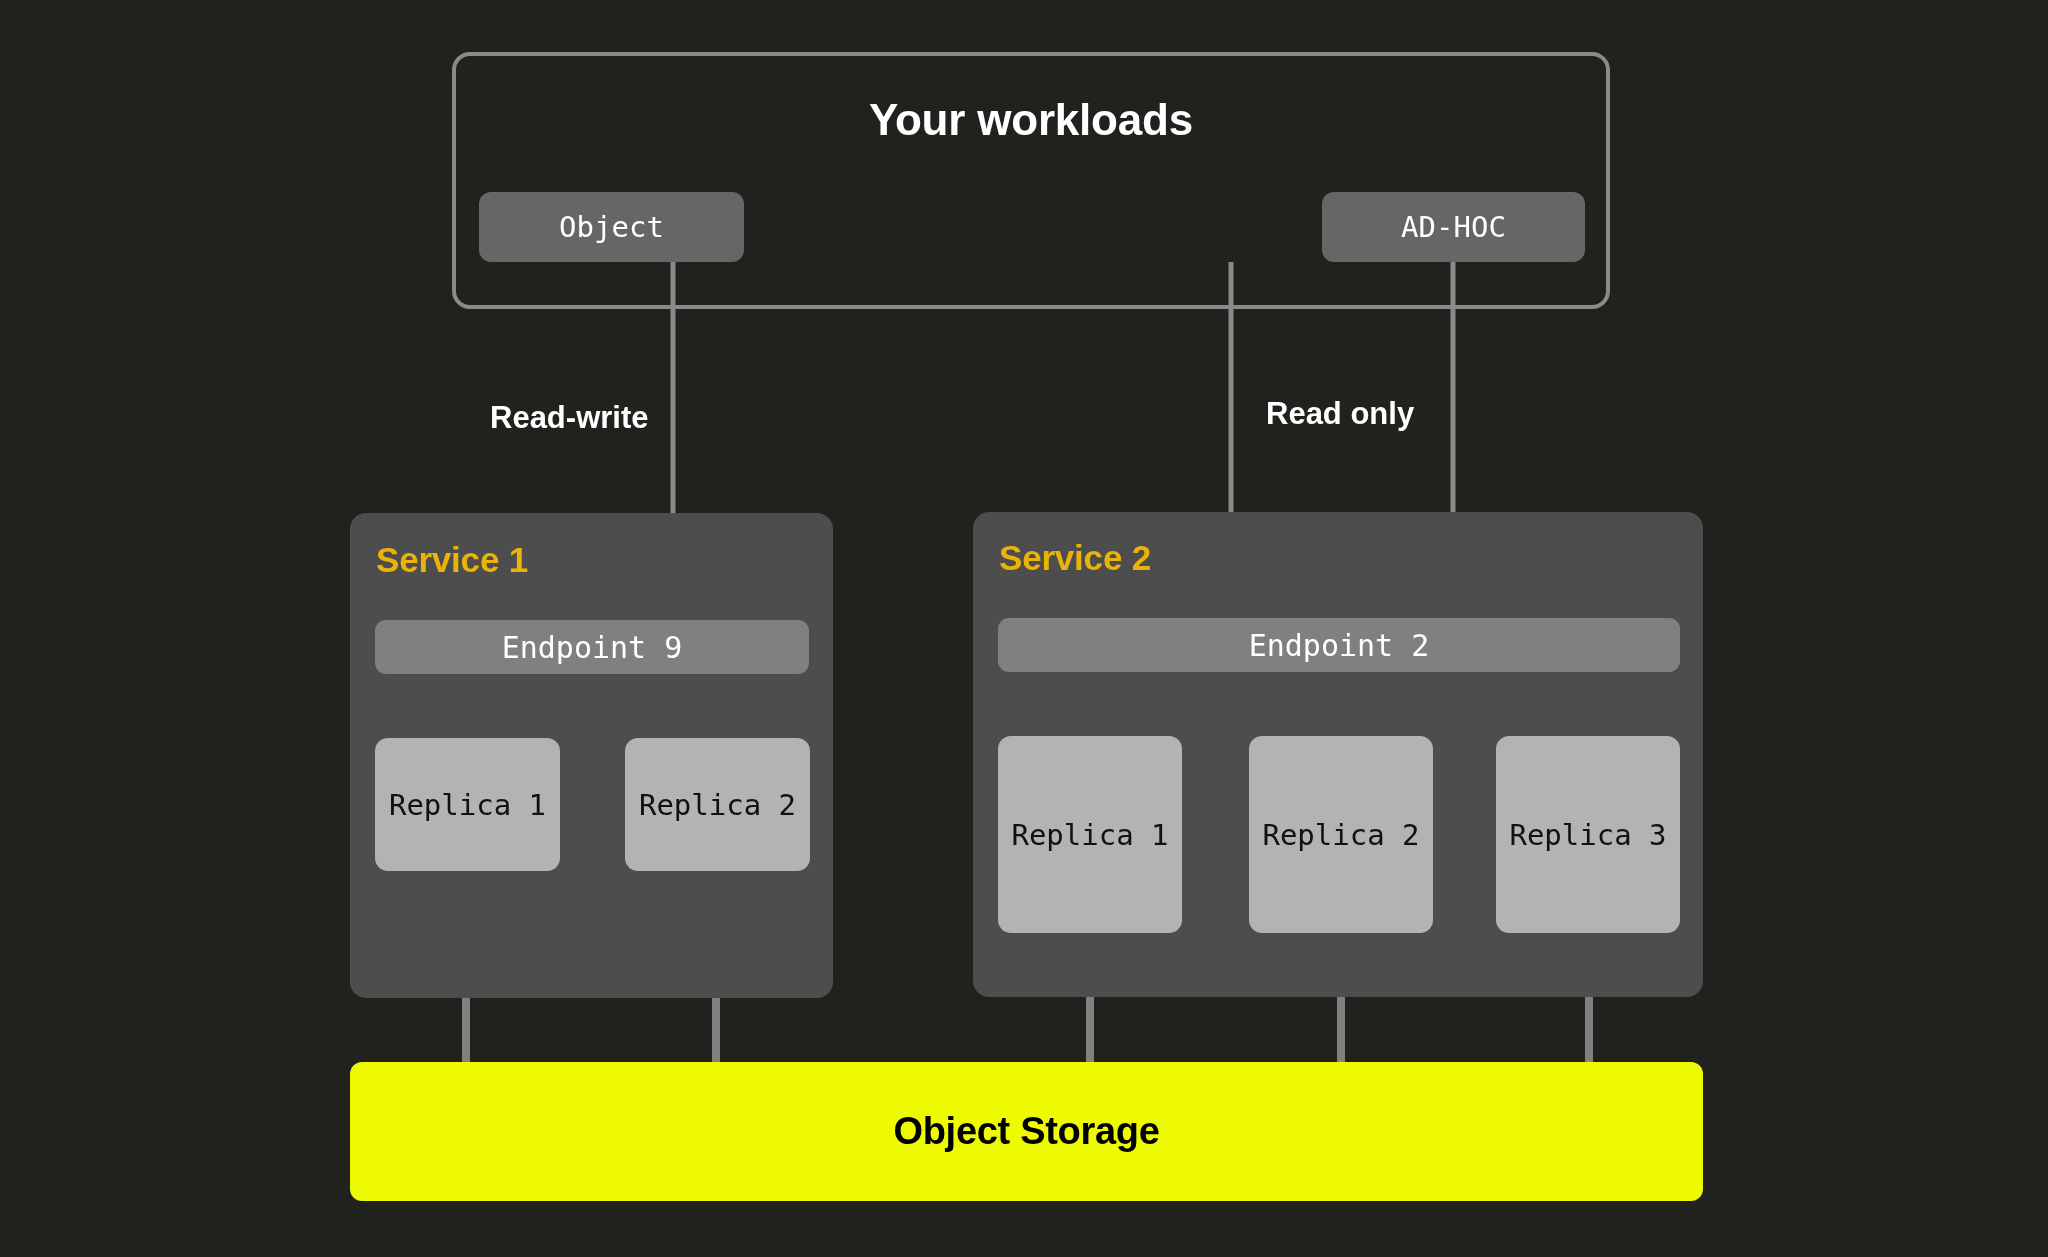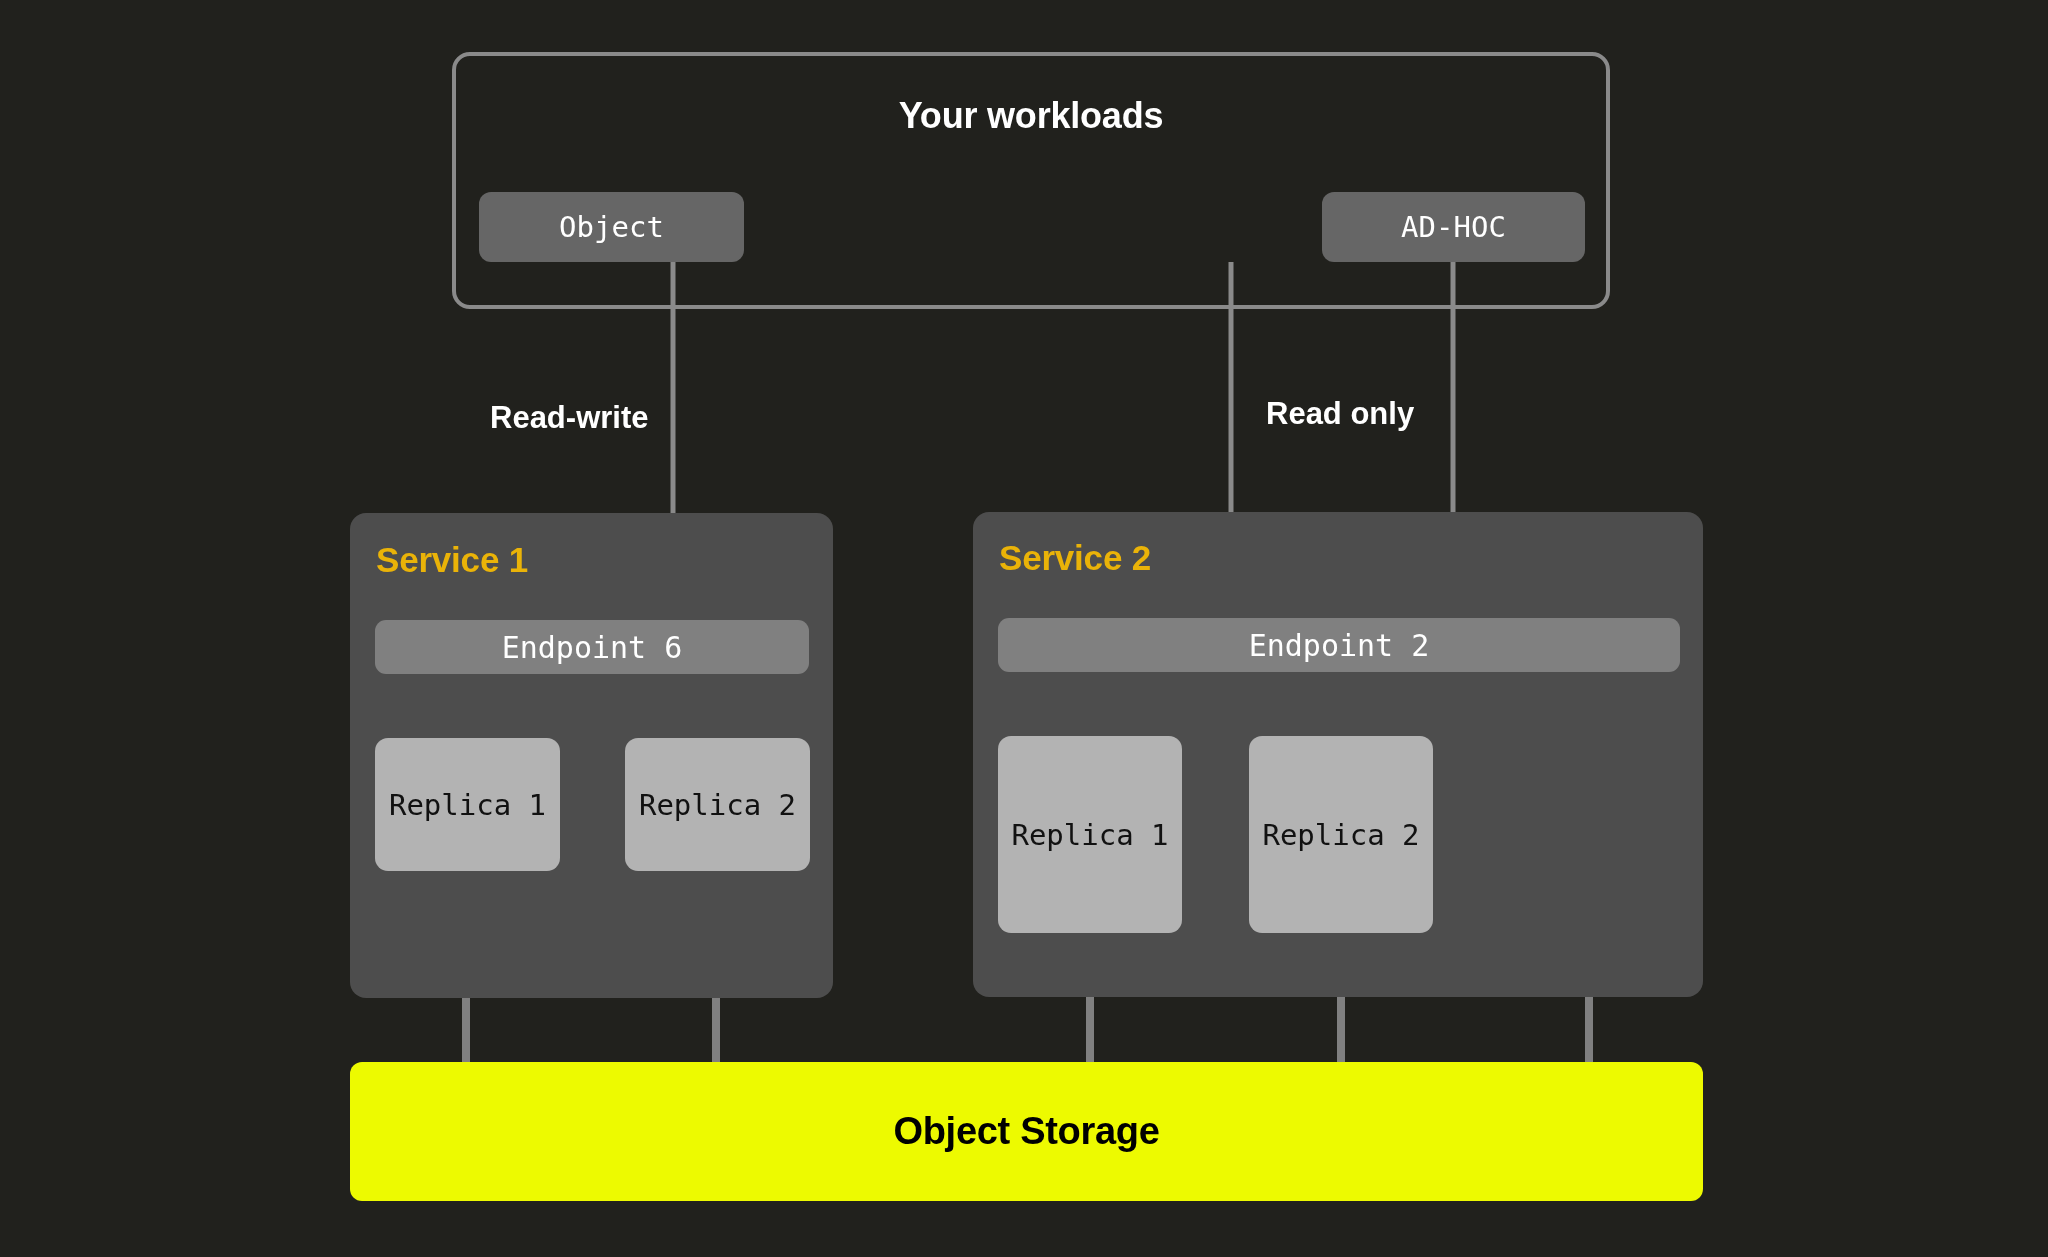--- a/index.html
+++ b/index.html
@@ -26,21 +26,21 @@
   .abs { position: absolute; box-sizing: border-box; }
 
   
   .workloads-frame {
     border: 4px solid #8a8a8a;
     border-radius: 18px;
     background: transparent;
   }
   .workloads-title {
     font-weight: bold;
-    font-size: 36px;
+    font-size: 44px;
     color: #ffffff;
     text-align: center;
     white-space: nowrap;
     letter-spacing: -0.2px;
   }
   .wl-btn {
     background: #666666;
     border-radius: 12px;
     display: flex;
     align-items: center;
@@ -151,21 +151,21 @@
 
   <div class="abs flow-label" style="left:490px; top:400px;">Read-write</div>
 
   <div class="abs flow-label" style="left:1266px; top:396px;">Read only</div>
 
   <div class="abs service-box" style="left:350px; top:513px; width:483px; height:485px;"></div>
 
   <div class="abs service-title" style="left:376px; top:540px;">Service 1</div>
 
   <div class="abs endpoint-bar" style="left:375px; top:620px; width:434px; height:54px;">
-    <span>Endpoint 6</span>
+    <span>Endpoint 9</span>
   </div>
 
   <div class="abs replica-box" style="left:375px; top:738px; width:185px; height:133px;">
     <span>Replica 1</span>
   </div>
 
   <div class="abs replica-box" style="left:625px; top:738px; width:185px; height:133px;">
     <span>Replica 2</span>
   </div>
 
@@ -178,18 +178,21 @@
   </div>
 
   <div class="abs replica-box" style="left:998px; top:736px; width:184px; height:197px;">
     <span>Replica 1</span>
   </div>
 
   <div class="abs replica-box" style="left:1249px; top:736px; width:184px; height:197px;">
     <span>Replica 2</span>
   </div>
 
+  <div class="abs replica-box" style="left:1496px; top:736px; width:184px; height:197px;">
+    <span>Replica 3</span>
+  </div>
 
   <div class="abs object-storage" style="left:350px; top:1062px; width:1353px; height:139px;">
     <span class="object-storage-label">Object Storage</span>
   </div>
 
 </div>
 
 </body></html>

